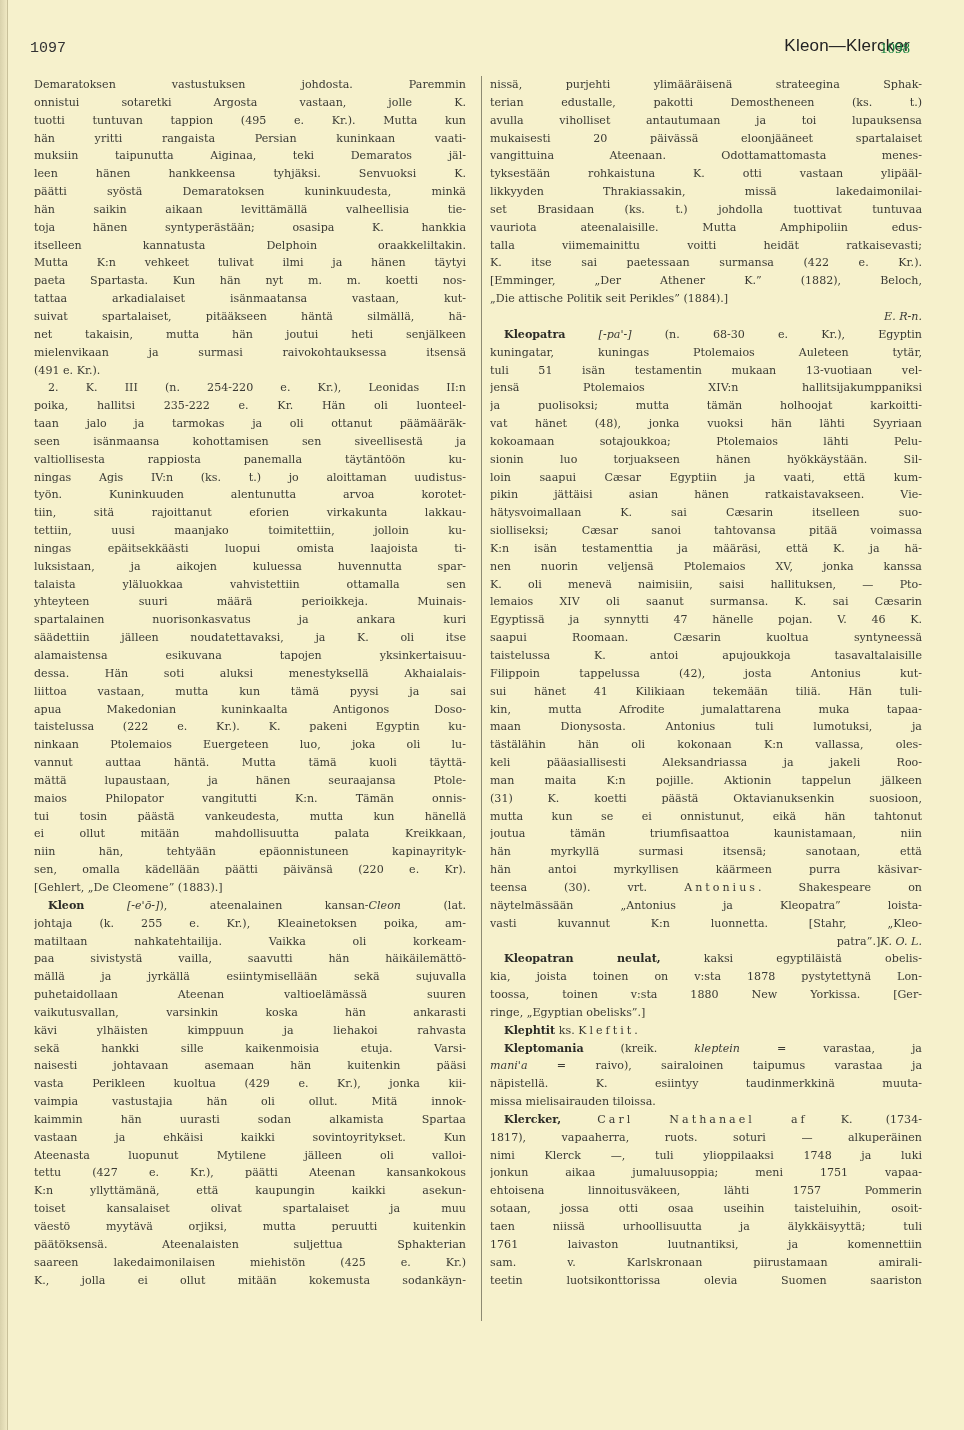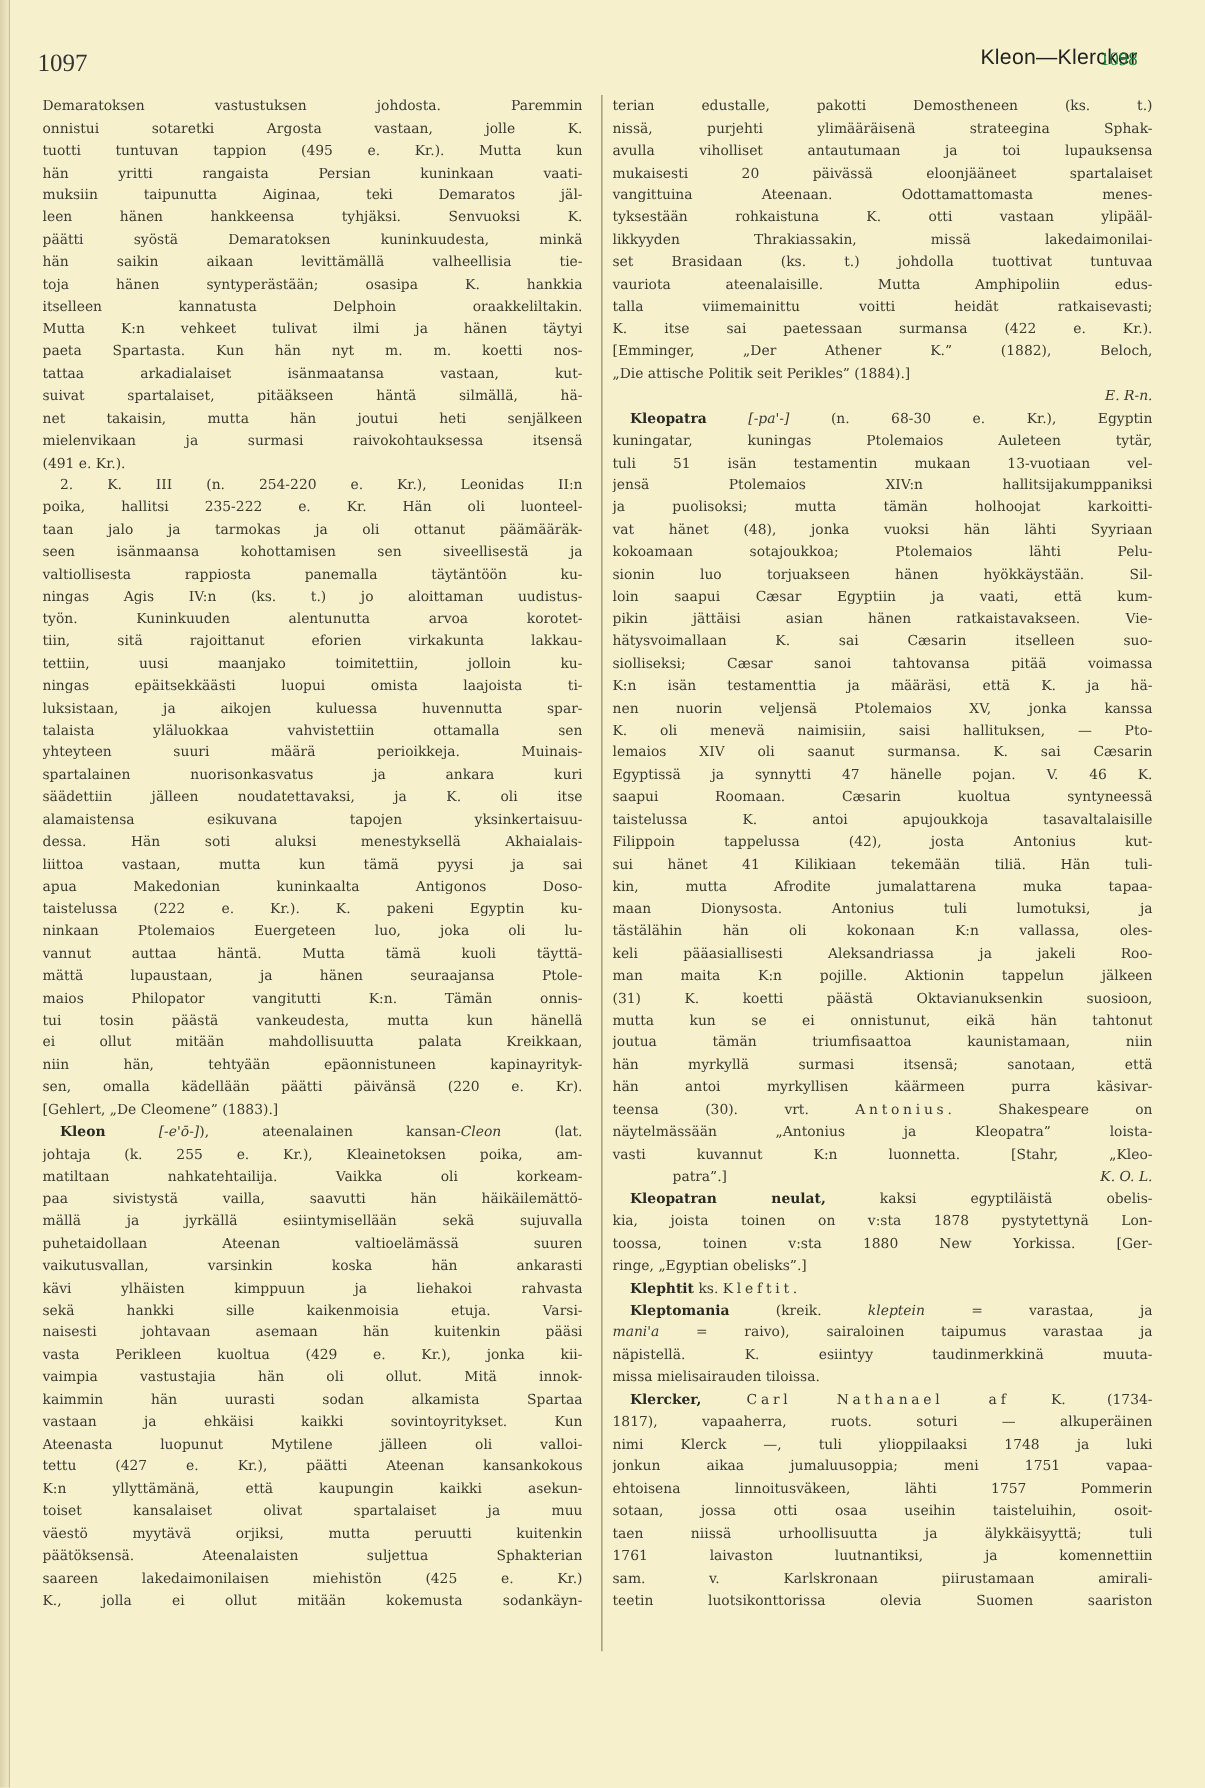--- a/index.html
+++ b/index.html
@@ -13,21 +13,21 @@
     .page-edge {
       position: absolute; left: 0; top: 0; width: 7px; height: 1430px;
       background: linear-gradient(to right, #d9d2ac, #efe8c2);
       border-right: 1px solid #c8c09a;
     }
     .header {
       position: absolute; top: 32px; left: 30px; width: 880px; height: 24px;
     }
     .page-num-left {
       position: absolute; left: 0; top: 8px;
-      font-family: Liberation Serif, serif; font-size: 20px; color: #333;
+      font-family: Liberation Mono, monospace; font-size: 15px; color: #333;
     }
     .page-num-right {
       position: absolute; right: 0; top: 8px;
       font-family: "Liberation Serif", serif; font-size: 15px; color: #15803d;
     }
     .running-title {
       position: absolute; left: 0; right: 0; top: 4px; text-align: right;
       font-family: "Liberation Sans", sans-serif; font-size: 17px; color: #222;
       letter-spacing: 0.2px;
     }
@@ -129,22 +129,22 @@
     <span class="line"><span>tettu (427 e. Kr.), päätti Ateenan kansankokous</span></span>
     <span class="line"><span>K:n yllyttämänä, että kaupungin kaikki asekun-</span></span>
     <span class="line"><span>toiset kansalaiset olivat spartalaiset ja muu</span></span>
     <span class="line"><span>väestö myytävä orjiksi, mutta peruutti kuitenkin</span></span>
     <span class="line"><span>päätöksensä. Ateenalaisten suljettua Sphakterian</span></span>
     <span class="line"><span>saareen lakedaimonilaisen miehistön (425 e. Kr.)</span></span>
     <span class="line"><span>K., jolla ei ollut mitään kokemusta sodankäyn-</span></span>
   </div>
 <div class="col-divider"></div>
 <div class="col col-right" id="col-right">
+    <span class="line"><span>nissä, purjehti ylimääräisenä strateegina Sphak-</span></span>
     <span class="line"><span>terian edustalle, pakotti Demostheneen (ks. t.)</span></span>
-    <span class="line"><span>nissä, purjehti ylimääräisenä strateegina Sphak-</span></span>
     <span class="line"><span>avulla viholliset antautumaan ja toi lupauksensa</span></span>
     <span class="line"><span>mukaisesti 20 päivässä eloonjääneet spartalaiset</span></span>
     <span class="line"><span>vangittuina Ateenaan. Odottamattomasta menes-</span></span>
     <span class="line"><span>tyksestään rohkaistuna K. otti vastaan ylipääl-</span></span>
     <span class="line"><span>likkyyden Thrakiassakin, missä lakedaimonilai-</span></span>
     <span class="line"><span>set Brasidaan (ks. t.) johdolla tuottivat tuntuvaa</span></span>
     <span class="line"><span>vauriota ateenalaisille. Mutta Amphipoliin edus-</span></span>
     <span class="line"><span>talla viimemainittu voitti heidät ratkaisevasti;</span></span>
     <span class="line"><span>K. itse sai paetessaan surmansa (422 e. Kr.).</span></span>
     <span class="line"><span>[Emminger, „Der Athener K.” (1882), Beloch,</span></span>
@@ -177,21 +177,21 @@
     <span class="line"><span>keli pääasiallisesti Aleksandriassa ja jakeli Roo-</span></span>
     <span class="line"><span>man maita K:n pojille. Aktionin tappelun jälkeen</span></span>
     <span class="line"><span>(31) K. koetti päästä Oktavianuksenkin suosioon,</span></span>
     <span class="line"><span>mutta kun se ei onnistunut, eikä hän tahtonut</span></span>
     <span class="line"><span>joutua tämän triumfisaattoa kaunistamaan, niin</span></span>
     <span class="line"><span>hän myrkyllä surmasi itsensä; sanotaan, että</span></span>
     <span class="line"><span>hän antoi myrkyllisen käärmeen purra käsivar-</span></span>
     <span class="line"><span>teensa (30). vrt. </span><span class="sp">Antonius</span><span>. Shakespeare on</span></span>
     <span class="line"><span>näytelmässään „Antonius ja Kleopatra” loista-</span></span>
     <span class="line"><span>vasti kuvannut K:n luonnetta. [Stahr, „Kleo-</span></span>
-    <span class="line" style="text-align-last: left; display: flex; justify-content: space-between; margin-left: 48px;">
+    <span class="line" style="text-align-last: left; display: flex; justify-content: flex-end;">
       <span>patra”.]</span>
       <i>K. O. L.</i>
     </span>
     <span class="line indent"><b>Kleopatran neulat,</b><span> kaksi egyptiläistä obelis-</span></span>
     <span class="line"><span>kia, joista toinen on v:sta 1878 pystytettynä Lon-</span></span>
     <span class="line"><span>toossa, toinen v:sta 1880 New Yorkissa. [Ger-</span></span>
     <span class="line last"><span>ringe, „Egyptian obelisks”.]</span></span>
     <span class="line indent last"><b>Klephtit</b><span> ks. </span><span class="sp">Kleftit</span><span>.</span></span>
     <span class="line indent"><b>Kleptomania</b><span> (kreik. </span><i>kleptein</i><span> = varastaa, ja</span></span>
     <span class="line"><i>mani'a</i><span> = raivo), sairaloinen taipumus varastaa ja</span></span>

